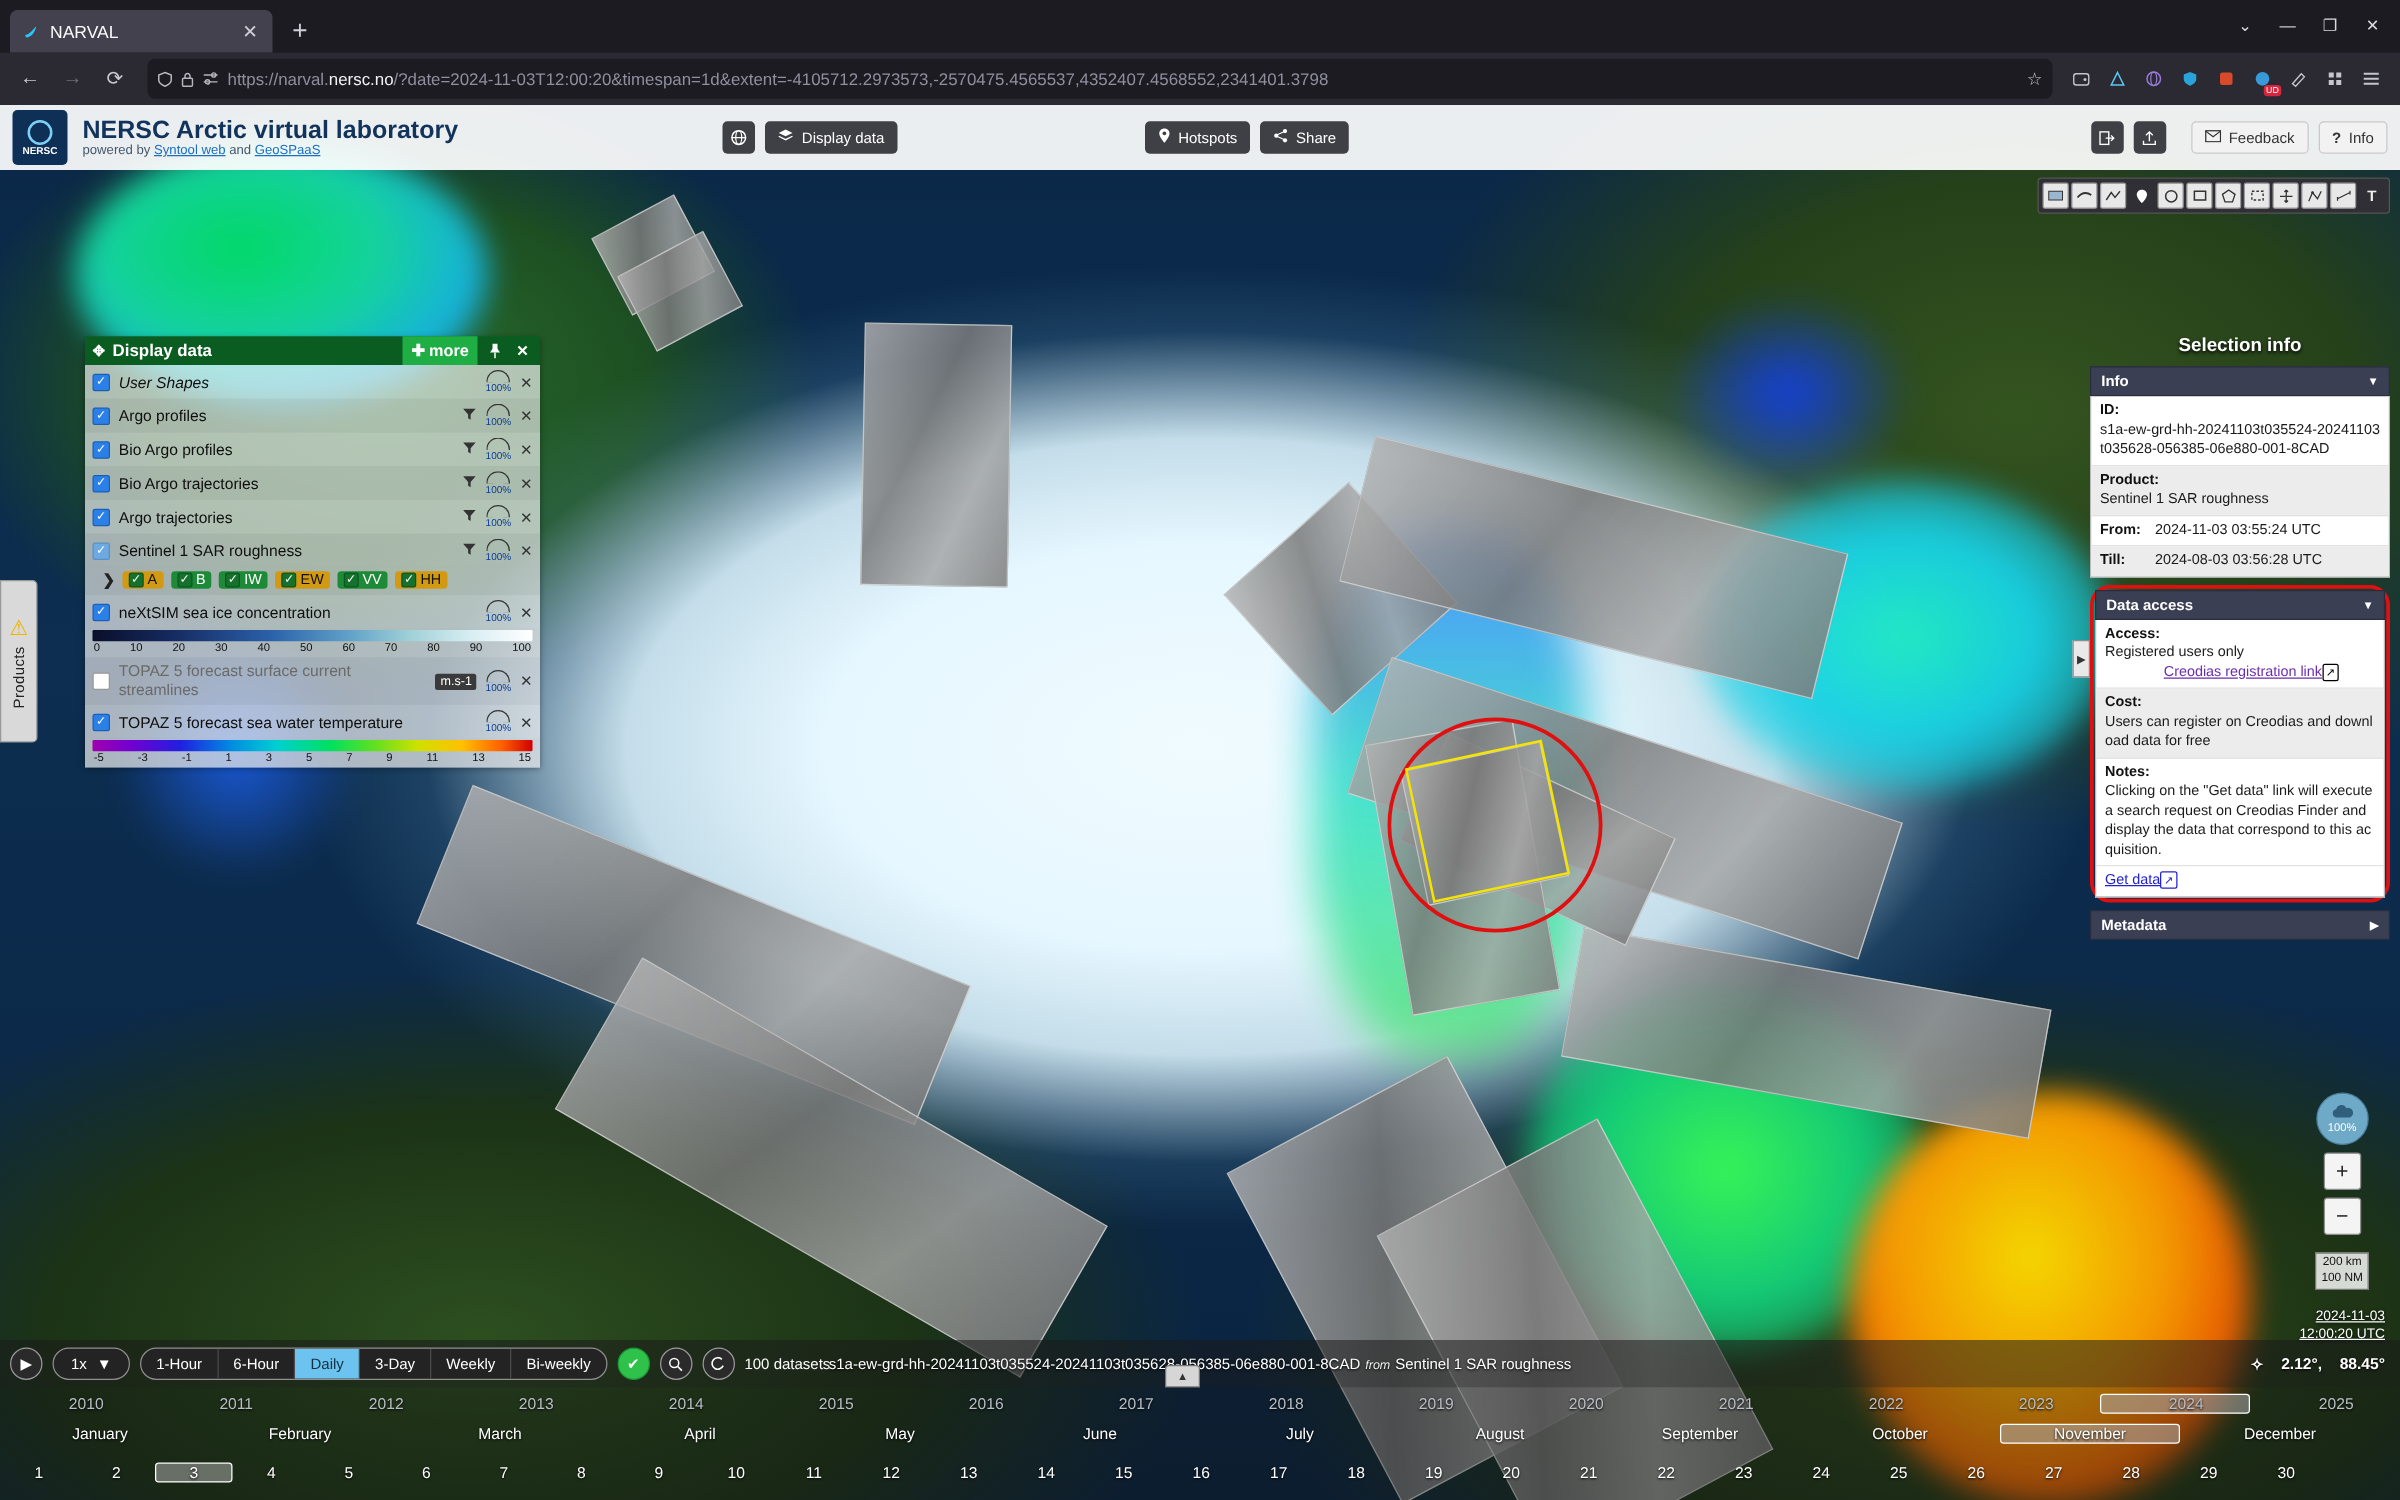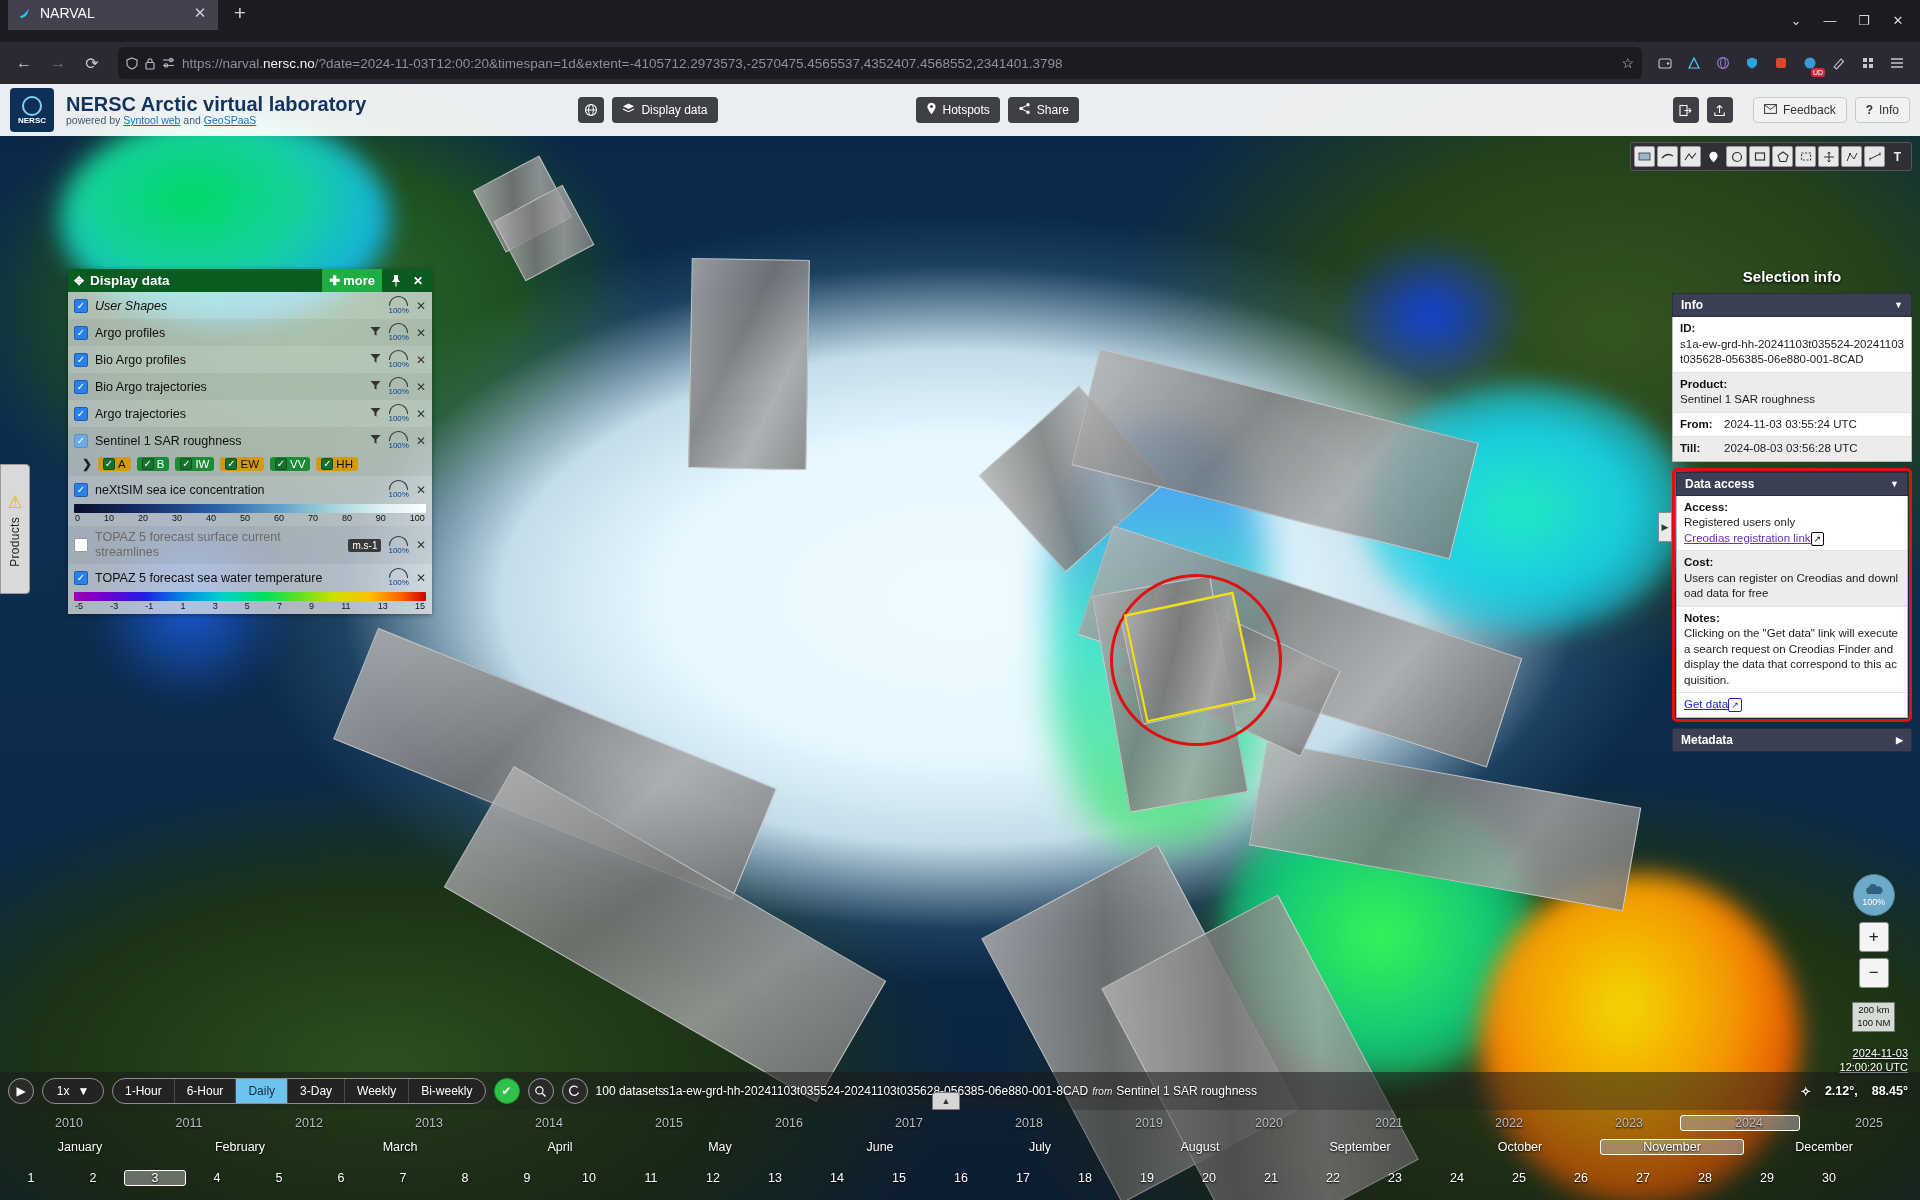--- a/index.html
+++ b/index.html
@@ -8,21 +8,21 @@
     overflow: hidden;
     font-family: "Liberation Sans", sans-serif;
     background: #1c1b22;
   }
 
   
   #browser { width: 1920px; height: 1200px; position: relative; }
 
   #tabstrip {
     height: 42px; background: #1c1b22; display: flex; align-items: flex-end;
-    padding: 12px 8px; position: relative;
+    padding: 0 8px; position: relative;
   }
   .tab {
     height: 34px; width: 210px; background: #42414d; border-radius: 6px 6px 0 0;
     display: flex; align-items: center; padding: 0 8px; gap: 8px; color: #fbfbfe;
     font-size: 14px;
   }
   .tab .favicon { width: 16px; height: 16px; display:flex; align-items:center; justify-content:center;}
   .tab .tablabel { flex: 1; white-space: nowrap; overflow: hidden; text-overflow: ellipsis; }
   .tab .tabclose { width: 20px; height: 20px; display:flex; align-items:center; justify-content:center;
      color:#cfcfd8; font-size: 15px; border-radius: 4px;}
@@ -199,24 +199,24 @@
   .accord-head { background:#3b3f54; color:#fff; font-weight:bold; font-size:12px;
      padding:4px 8px; display:flex; align-items:center; border:1px solid #2a2d3e;}
   .accord-head .car { margin-left:auto; font-size:9px; }
   .accord-body { background:#fff; border:1px solid #b9b9b9; border-top:none; }
   .kv { padding:4px 7px; border-bottom:1px solid #e2e2e2; line-height:1.35; }
   .kv.shade { background:#ececec; }
   .kv b { color:#111; }
   .kv .inline { display:flex; gap:8px; }
   .kv .inline .k { width:36px; font-weight:bold;}
   .kv .val { color:#1b1b1b; word-break: break-all; }
-  .lnk { color:#6a2fb0; text-decoration: underline; }
+  .lnk { color:#6a2fb0; text-decoration: underline; margin-left: 47px; }
   .lnk2 { color:#2222cc; text-decoration: underline; }
   .extlink-ico { display:inline-block; border:1px solid currentColor; padding:0 2px; font-size:9px; border-radius:2px;}
-  #dataaccess-wrap { border:3px solid #e11010; border-radius:5px; padding:1px; }
+  #dataaccess-wrap { border:3px solid #e11010; border-radius:16px; padding:1px; }
   #panel-collapse {
     position:absolute; left:-14px; top:248px; width:14px; height:30px; background:#e9e9e9;
     border:1px solid #8d8d8d; display:flex; align-items:center; justify-content:center;
     font-size:9px; color:#333;
   }
 
   
   #mapctrls { position:absolute; right:12px; top:790px; z-index:28; display:flex; flex-direction:column;
      align-items:center; gap:6px; }
   .mc-btn { width:30px;height:30px;background:#f4f4f4;border:1px solid #8d8d8d;border-radius:3px;

